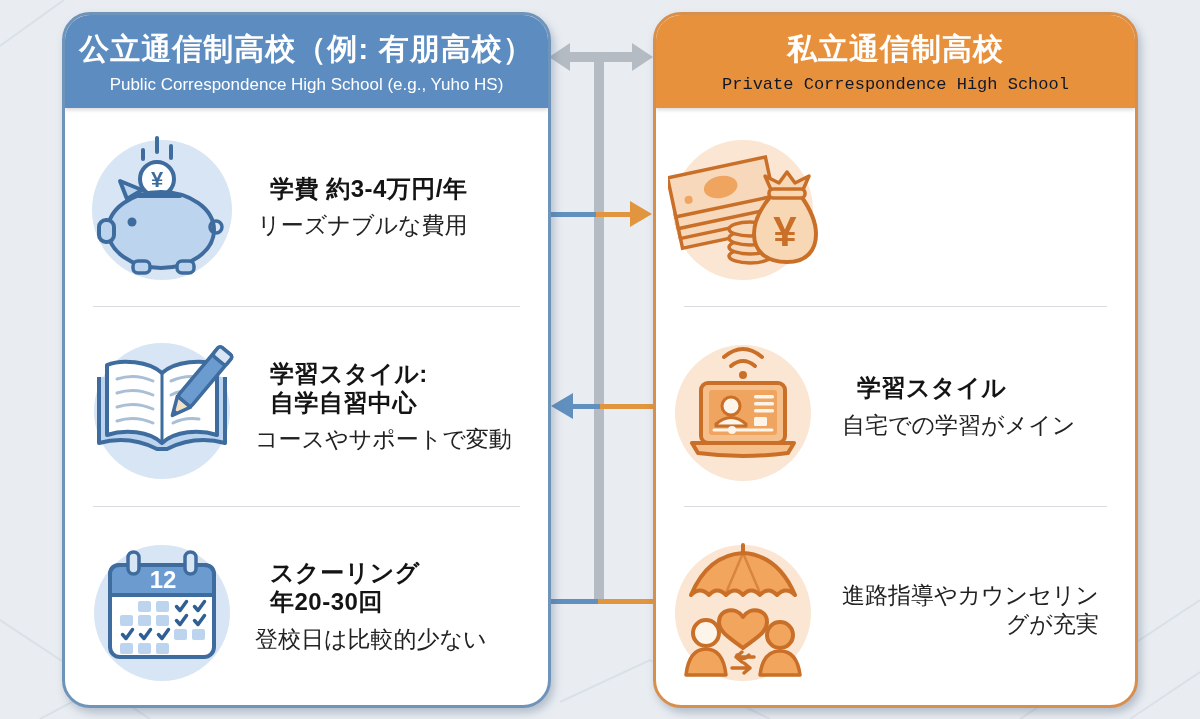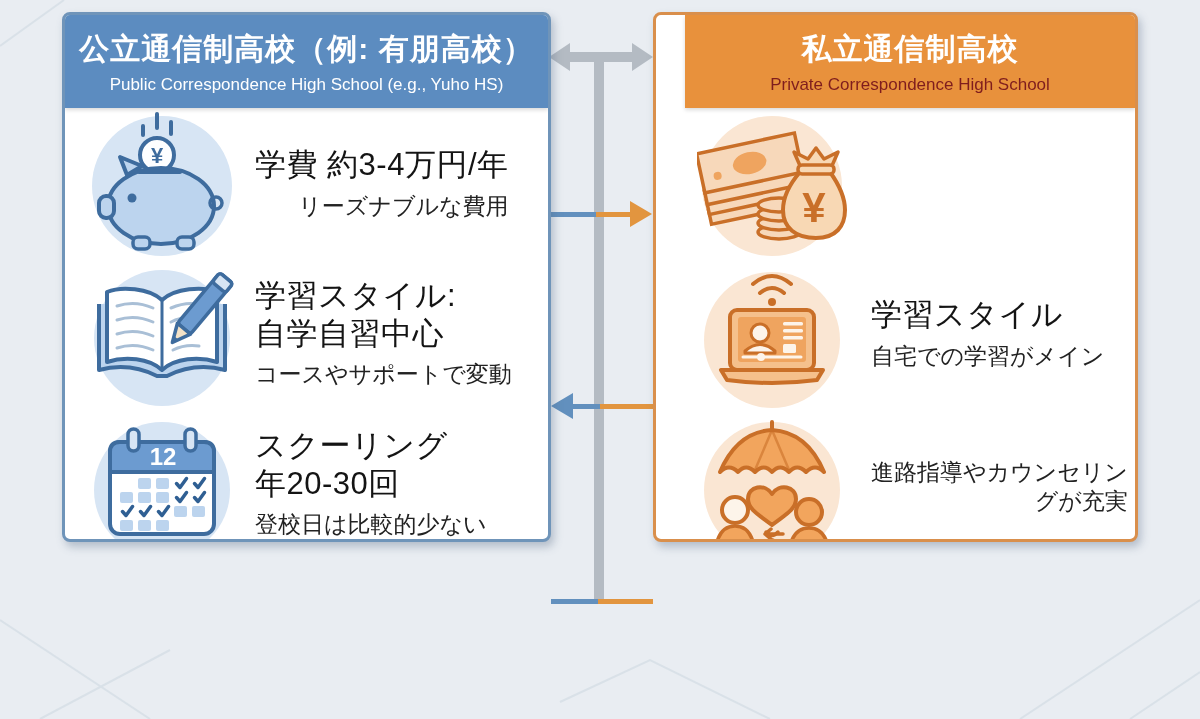--- a/index.html
+++ b/index.html
@@ -6,54 +6,54 @@
   html,body { width:1200px; height:719px; overflow:hidden; }
   body {
     font-family:"Liberation Sans","DejaVu Sans",sans-serif;
     background:#E9EDF2;
     position:relative;
   }
   .bg-pattern { position:absolute; inset:0; z-index:0; }
 
   
   .panel {
-    position:absolute; top:12px; height:530px;
-    background:#FFFFFF; border-radius:8px; overflow:hidden;
+    position:absolute; top:12px; height:696px;
+    background:#FFFFFF; border-radius:28px; overflow:hidden;
     box-shadow:3px 5px 9px rgba(80,100,130,.35);
     z-index:2;
   }
   .panel-left  { left:62px;  width:489px; border:3px solid #6F94B9; }
-  .panel-right { left:653px; width:485px; border:3px solid #D98F4C;padding-left:29px; }
+  .panel-right { left:653px; width:485px; border:3px solid #D98F4C; }
 
   .panel-header {
     height:93px; display:flex; flex-direction:column;
     align-items:center; justify-content:center; gap:5px;
     box-shadow:0 2px 4px rgba(0,0,0,.15);
     position:relative; z-index:1;
   }
   .panel-left  .panel-header { background:#5C8CC0; }
   .panel-right .panel-header { background:#E8913C; }
   .panel-title { font-size:30px; font-weight:bold; color:#FFFFFF; letter-spacing:1px; }
   .panel-subtitle { font-size:17px; }
   .panel-left  .panel-subtitle { color:#ffffff; }
-  .panel-right .panel-subtitle { color:#7f1d1d; }
+  .panel-right .panel-subtitle { color:#0f172a;font-family:Liberation Mono, monospace; }
 
   .rows { height:calc(100% - 93px); display:flex; flex-direction:column; }
   .row { flex:1; display:flex; align-items:center; }
   .panel-left  .row { padding-left:22px; }
   .panel-right .row { padding-left:12px; }
   .divider { height:1px; background:#D9DDE2; margin:0 28px; }
 
   .icon-wrap { width:150px; height:150px; flex-shrink:0; }
   .icon-wrap svg { width:100%; height:100%; display:block; }
   .panel-left  .row-text { margin-left:18px; }
   .panel-right .row-text { margin-left:24px; }
   .row-heading {
-    font-size:31px; font-weight:normal; color:#141414;
-    line-height:1.22; letter-spacing:.5px; white-space:pre-line;
+    font-size:24px; font-weight:bold; color:#141414;
+    line-height:1.22; letter-spacing:.5px; white-space:pre-line;margin-left:15px;
   }
   .row-desc {
     font-size:23px; color:#222222; margin-top:8px;
     line-height:1.25; white-space:pre-line;text-align:right;
   }
 
   
   .connectors { position:absolute; inset:0; z-index:1; }
   .seg { position:absolute; }
   .vbar        { left:594px; top:57px;  width:10px; height:546px; background:#B4BBC3; }

